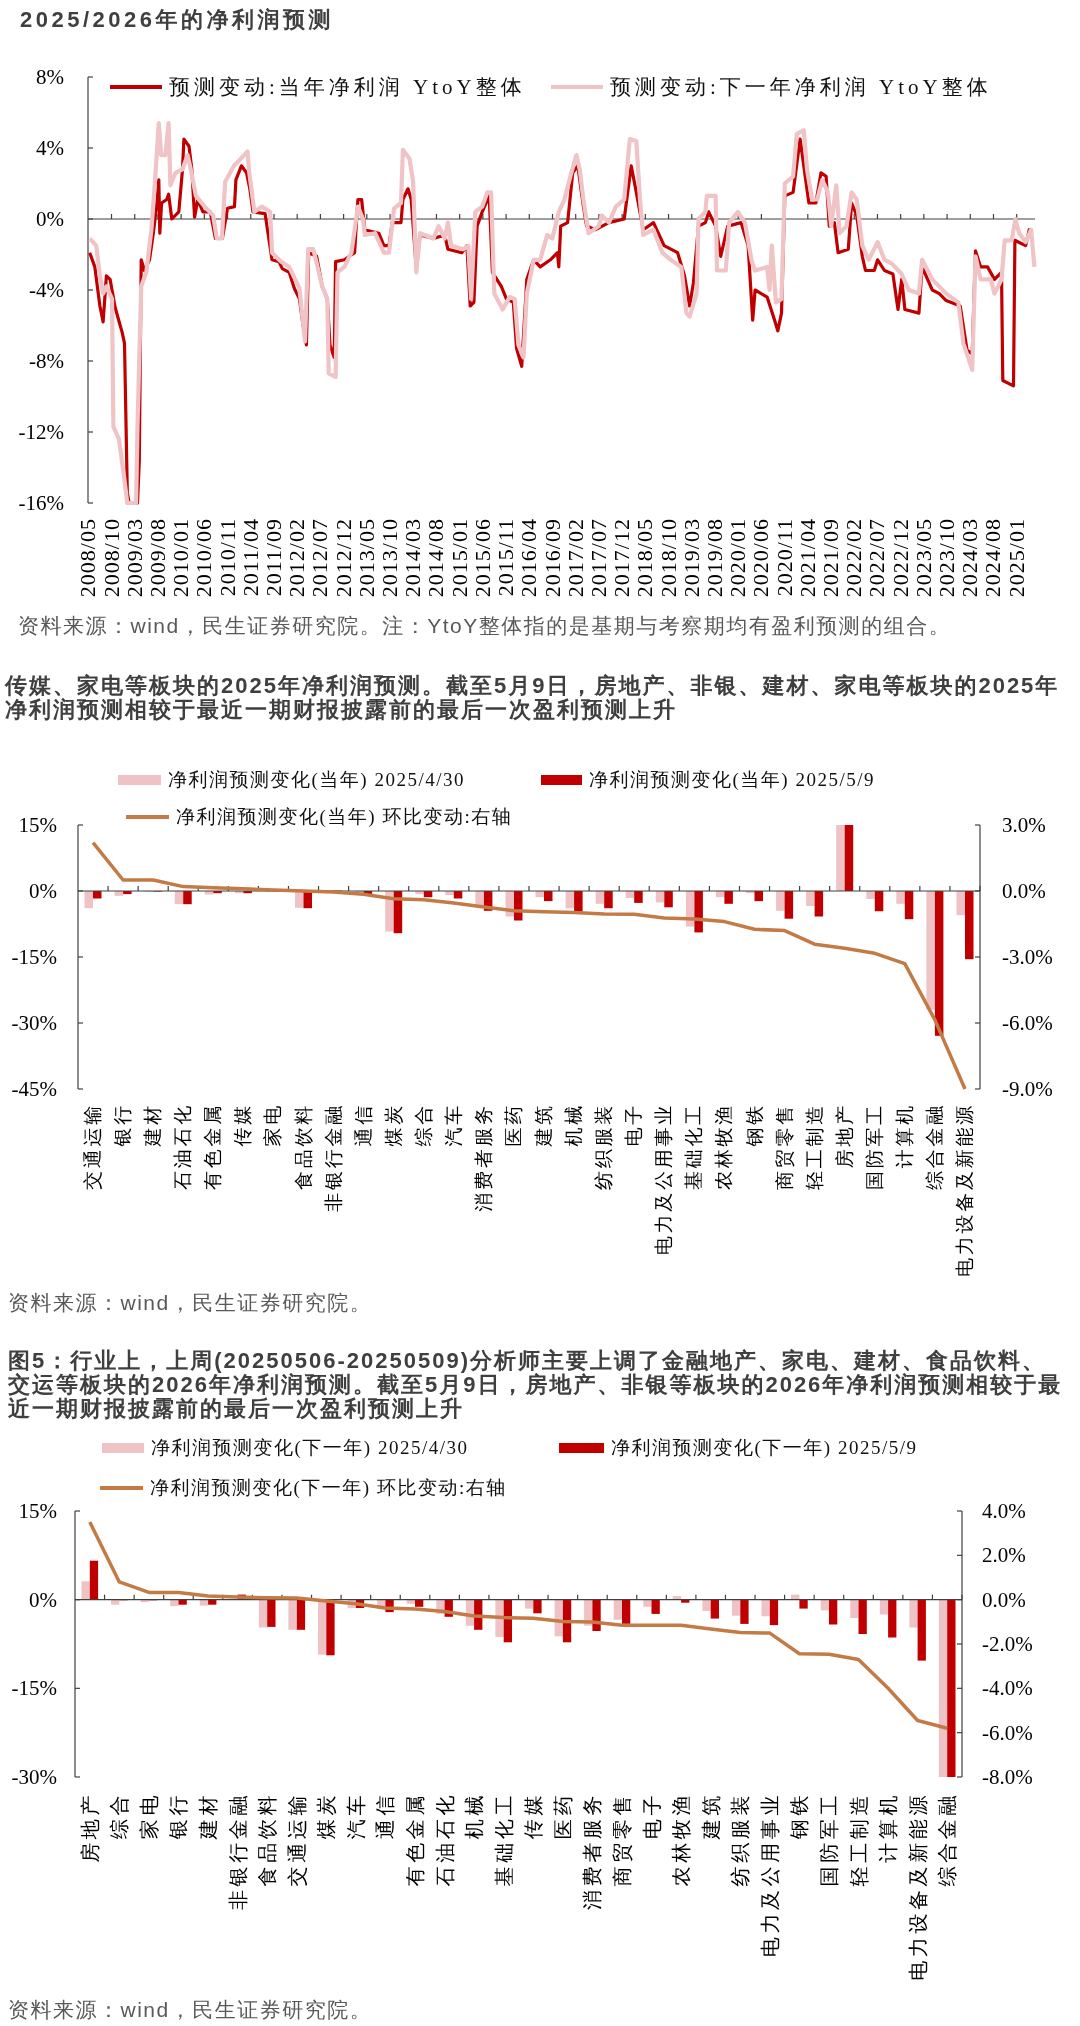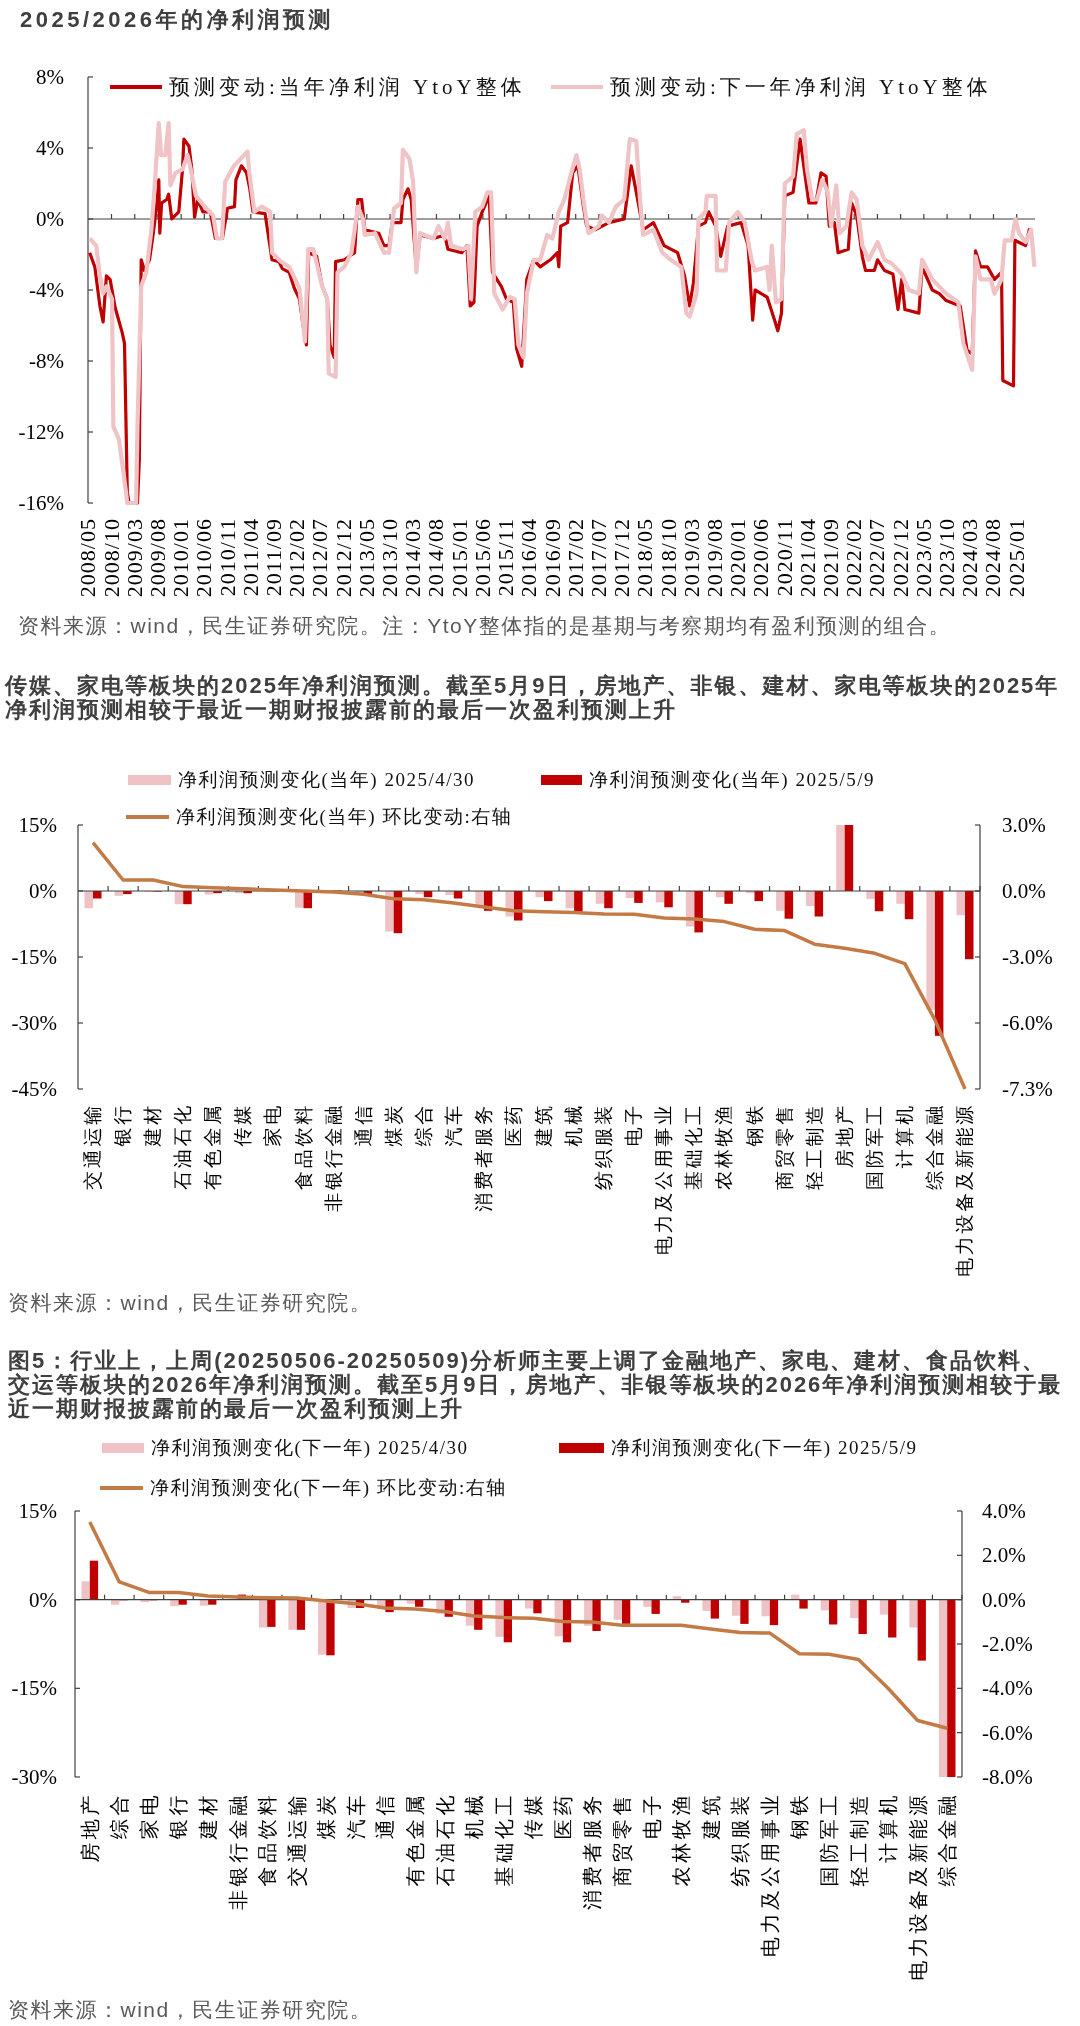--- a/index.html
+++ b/index.html
@@ -42,21 +42,21 @@
     <span class="txt">预测变动:下一年净利润 YtoY整体</span>
   </div>
 
   <div class="source" style="left:18px; top:614px;">资料来源：wind，民生证券研究院。注：YtoY整体指的是基期与考察期均有盈利预测的组合。</div>
 
   <div class="title" style="left:5px; top:674px;">
     <div>传媒、家电等板块的2025年净利润预测。截至5月9日，房地产、非银、建材、家电等板块的2025年</div>
     <div>净利润预测相较于最近一期财报披露前的最后一次盈利预测上升</div>
   </div>
 
-  <div class="legend-item" style="left:128px; top:768px;justify-content:center;">
+  <div class="legend-item" style="left:118px; top:768px;justify-content:center;">
     <span class="sw-box" style="width:43px; height:10px; background:#EFC2C5;"></span>
     <span class="txt">净利润预测变化(当年) 2025/4/30</span>
   </div>
   <div class="legend-item" style="left:541px; top:768px;">
     <span class="sw-box" style="width:41px; height:10px; background:#C00000;"></span>
     <span class="txt">净利润预测变化(当年) 2025/5/9</span>
   </div>
   <div class="legend-item" style="left:126px; top:805px;">
     <span class="sw-line" style="width:43px; height:3.5px; background:#C47A45;"></span>
     <span class="txt">净利润预测变化(当年) 环比变动:右轴</span>
@@ -404,21 +404,21 @@
       <div class="vlabel serif" style="left: 1005.7px; top: 518px; font-size: 22px; letter-spacing: 1px;">2025/01</div>
       <div class="ylab serif" style="right: 1023px; top: 814px;">15%</div>
       <div class="ylab serif" style="right: 1023px; top: 880px;">0%</div>
       <div class="ylab serif" style="right: 1023px; top: 946px;">-15%</div>
       <div class="ylab serif" style="right: 1023px; top: 1012px;">-30%</div>
       <div class="ylab serif" style="right: 1023px; top: 1078px;">-45%</div>
       <div class="y2lab serif" style="left: 1002px; top: 814px;">3.0%</div>
       <div class="y2lab serif" style="left: 1002px; top: 880px;">0.0%</div>
       <div class="y2lab serif" style="left: 1002px; top: 946px;">-3.0%</div>
       <div class="y2lab serif" style="left: 1002px; top: 1012px;">-6.0%</div>
-      <div class="y2lab serif" style="left: 1002px; top: 1078px;">-7.3%</div>
+      <div class="y2lab serif" style="left: 1002px; top: 1078px;">-9.0%</div>
       <div class="vlabel serif" style="left: 82.0333px; top: 1103px; font-size: 19px; letter-spacing: 2.75px;">交通运输</div>
       <div class="vlabel serif" style="left: 112.1px; top: 1103px; font-size: 19px; letter-spacing: 2.75px;">银行</div>
       <div class="vlabel serif" style="left: 142.167px; top: 1103px; font-size: 19px; letter-spacing: 2.75px;">建材</div>
       <div class="vlabel serif" style="left: 172.233px; top: 1103px; font-size: 19px; letter-spacing: 2.75px;">石油石化</div>
       <div class="vlabel serif" style="left: 202.3px; top: 1103px; font-size: 19px; letter-spacing: 2.75px;">有色金属</div>
       <div class="vlabel serif" style="left: 232.367px; top: 1103px; font-size: 19px; letter-spacing: 2.75px;">传媒</div>
       <div class="vlabel serif" style="left: 262.433px; top: 1103px; font-size: 19px; letter-spacing: 2.75px;">家电</div>
       <div class="vlabel serif" style="left: 292.5px; top: 1103px; font-size: 19px; letter-spacing: 2.75px;">食品饮料</div>
       <div class="vlabel serif" style="left: 322.567px; top: 1103px; font-size: 19px; letter-spacing: 2.75px;">非银行金融</div>
       <div class="vlabel serif" style="left: 352.633px; top: 1103px; font-size: 19px; letter-spacing: 2.75px;">通信</div>

